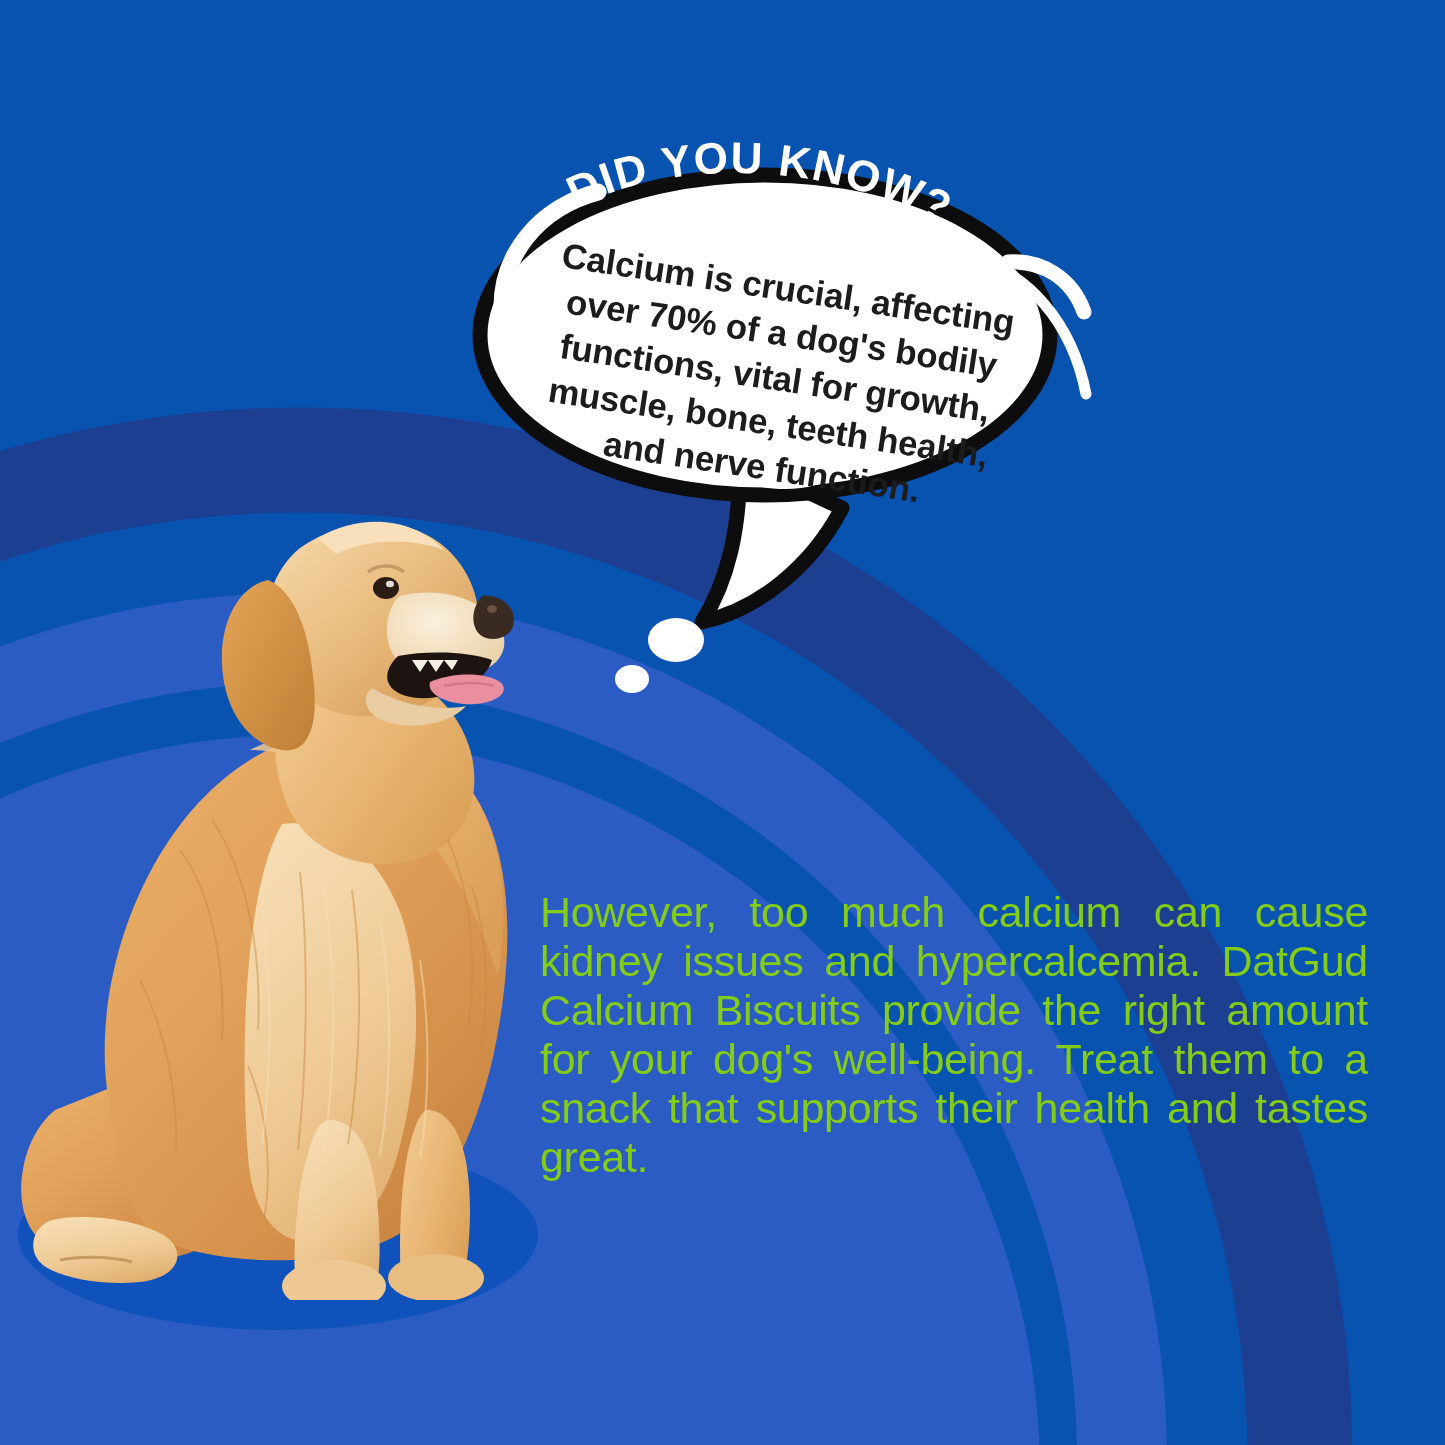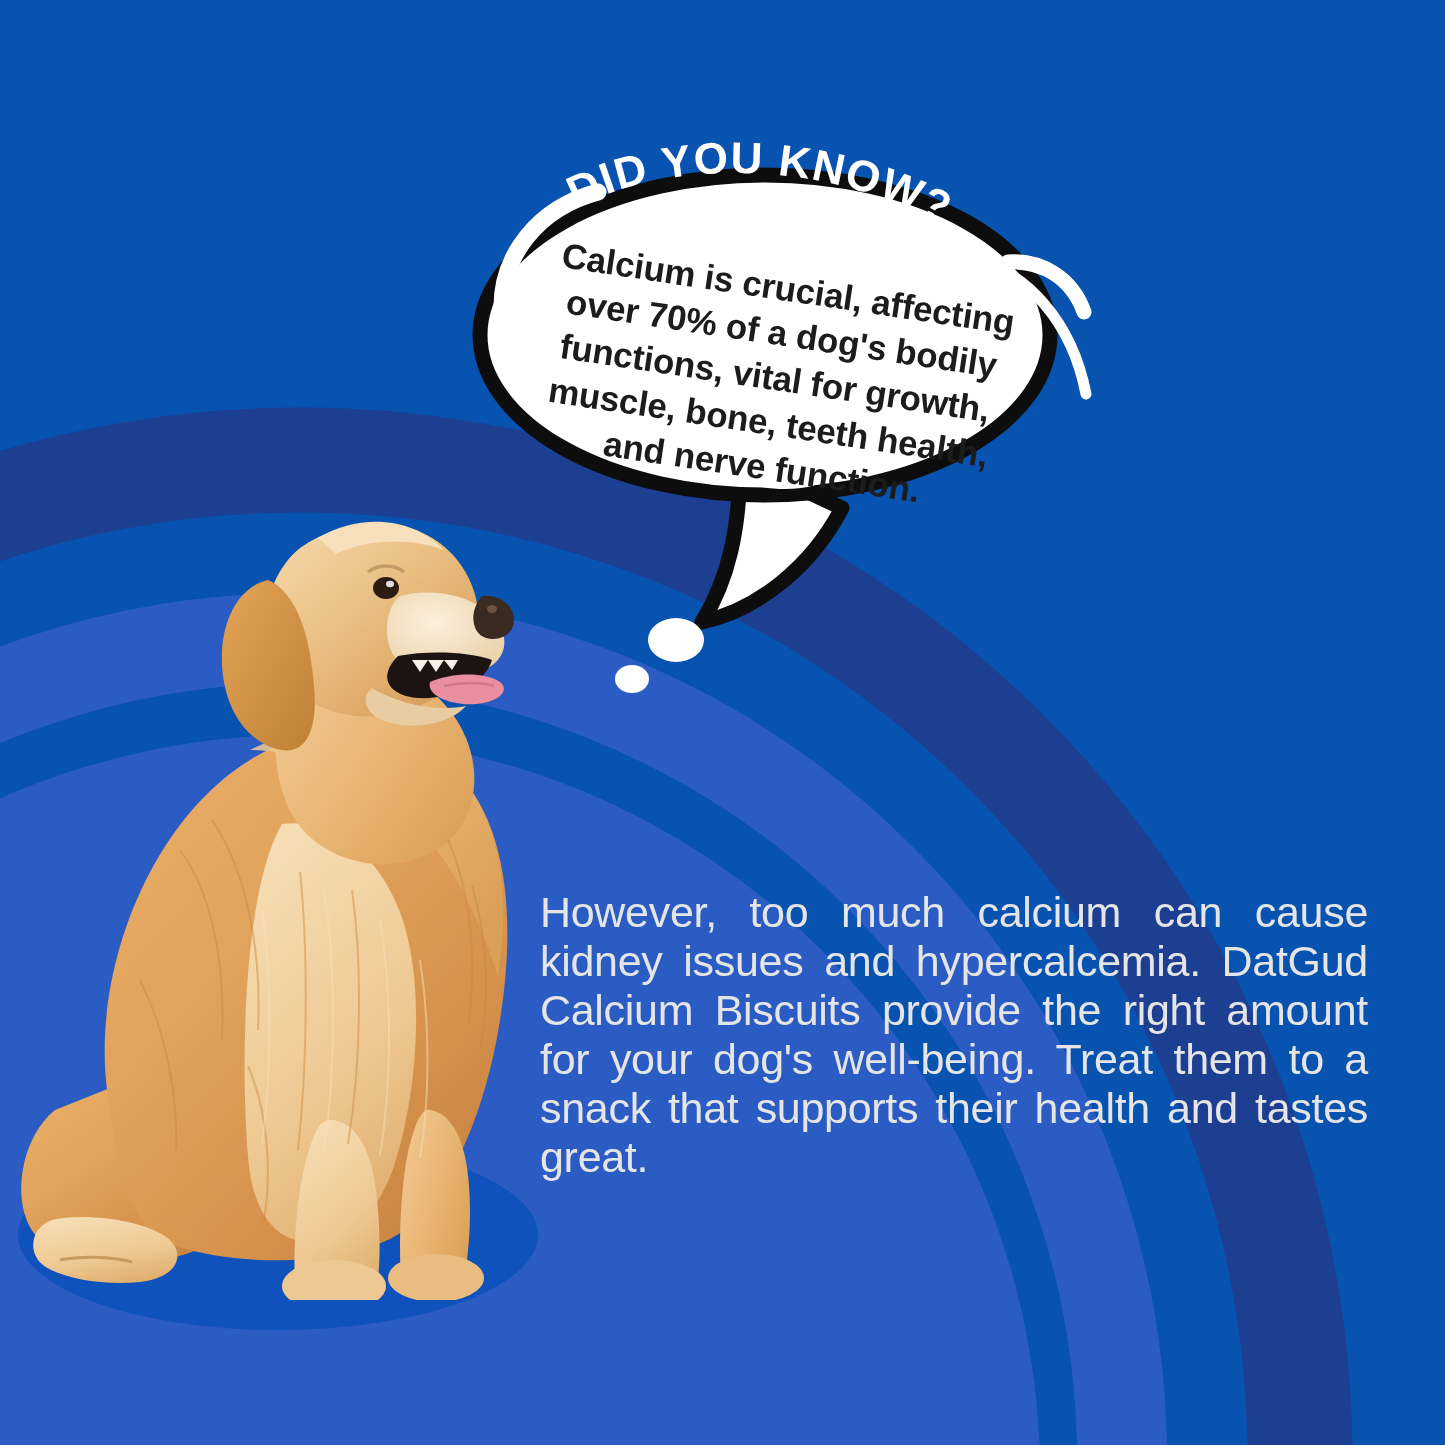--- a/index.html
+++ b/index.html
@@ -49,21 +49,21 @@
     font-size:44px;
     letter-spacing:1.5px;
     fill:#ffffff;
   }
 
   
   .body-copy {
     position:absolute;
     left:540px; top:888px;
     width:828px;
-    color:#e5e5e5;
+    color:#84cc16;
     font-family:"Liberation Sans", sans-serif;
     font-size:43px;
     line-height:49px;
     text-align:justify;
     text-justify:inter-word;
     font-weight:400;
     letter-spacing:-0.3px;
   }
   .body-copy::after { content:""; display:inline-block; width:100%; }
 </style>

